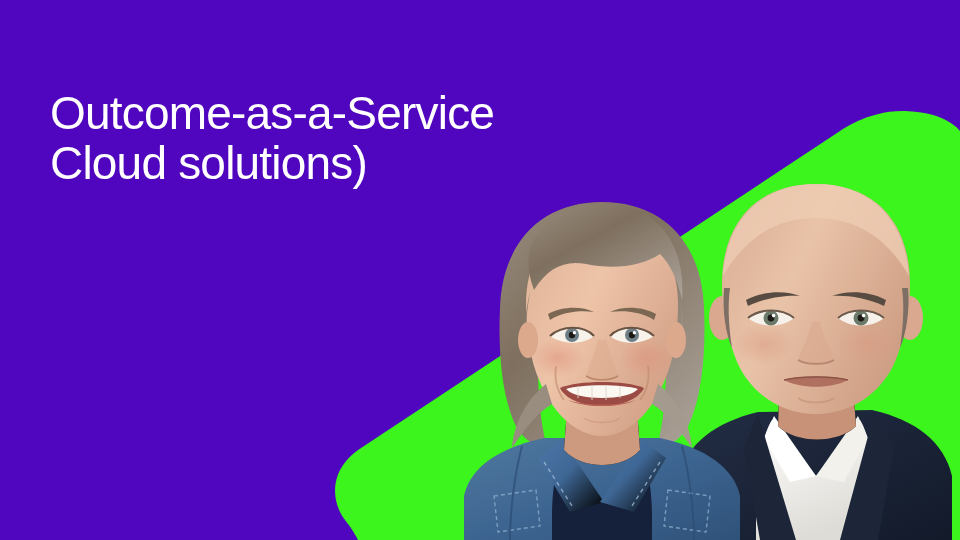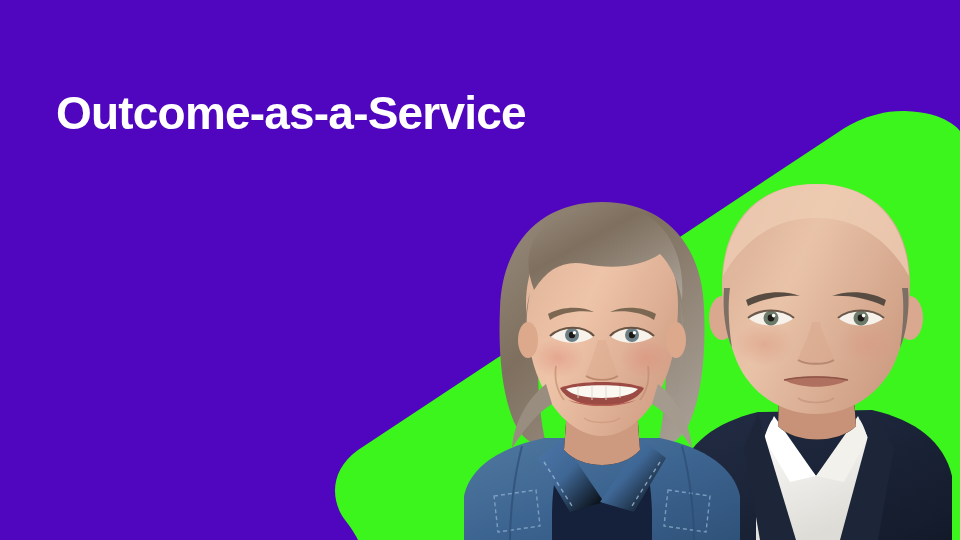--- a/index.html
+++ b/index.html
@@ -27,27 +27,26 @@
   #title-block {
     position: absolute;
     left: 50px;
     top: 88px;
     width: 640px;
     z-index: 6;
   }
   .title-line {
     color: #ffffff;
     font-family: "Liberation Sans", sans-serif;
-    font-weight: bold;
+    font-weight: normal;
     font-size: 46px;
     line-height: 50px;
     letter-spacing: -0.8px;
     white-space: nowrap;
     text-rendering: optimizeLegibility;
-    margin-left: 6px;
   }
 
   
   .portrait {
     position: absolute;
     z-index: 5;
   }
   #portrait-woman { left: 452px; top: 196px; width: 300px; height: 344px; }
   #portrait-man   { left: 672px; top: 176px; width: 288px; height: 364px; }
 
@@ -65,20 +64,21 @@
              C 960 131 947 112 905 111
              C 868 110 840 131 840 131
              L 358 450
              C 330 470 330 500 345 520
              C 355 533 358 540 358 540
              Z" fill="#3BF51C"></path>
   </svg>
 
   <div id="title-block">
     <div class="title-line">Outcome-as-a-Service</div>
+    <div class="title-line">Cloud solutions)</div>
   </div>
 
   <svg class="portrait" id="portrait-man" viewBox="0 0 288 364" preserveAspectRatio="none" aria-hidden="true">
     <defs>
       <linearGradient id="mSkin" x1="0" y1="0" x2="1" y2="0.6">
         <stop offset="0%" stop-color="#d8ab92"></stop>
         <stop offset="45%" stop-color="#e9c3a8"></stop>
         <stop offset="100%" stop-color="#cf9f85"></stop>
       </linearGradient>
       <linearGradient id="mSuit" x1="0" y1="0" x2="1" y2="1">

